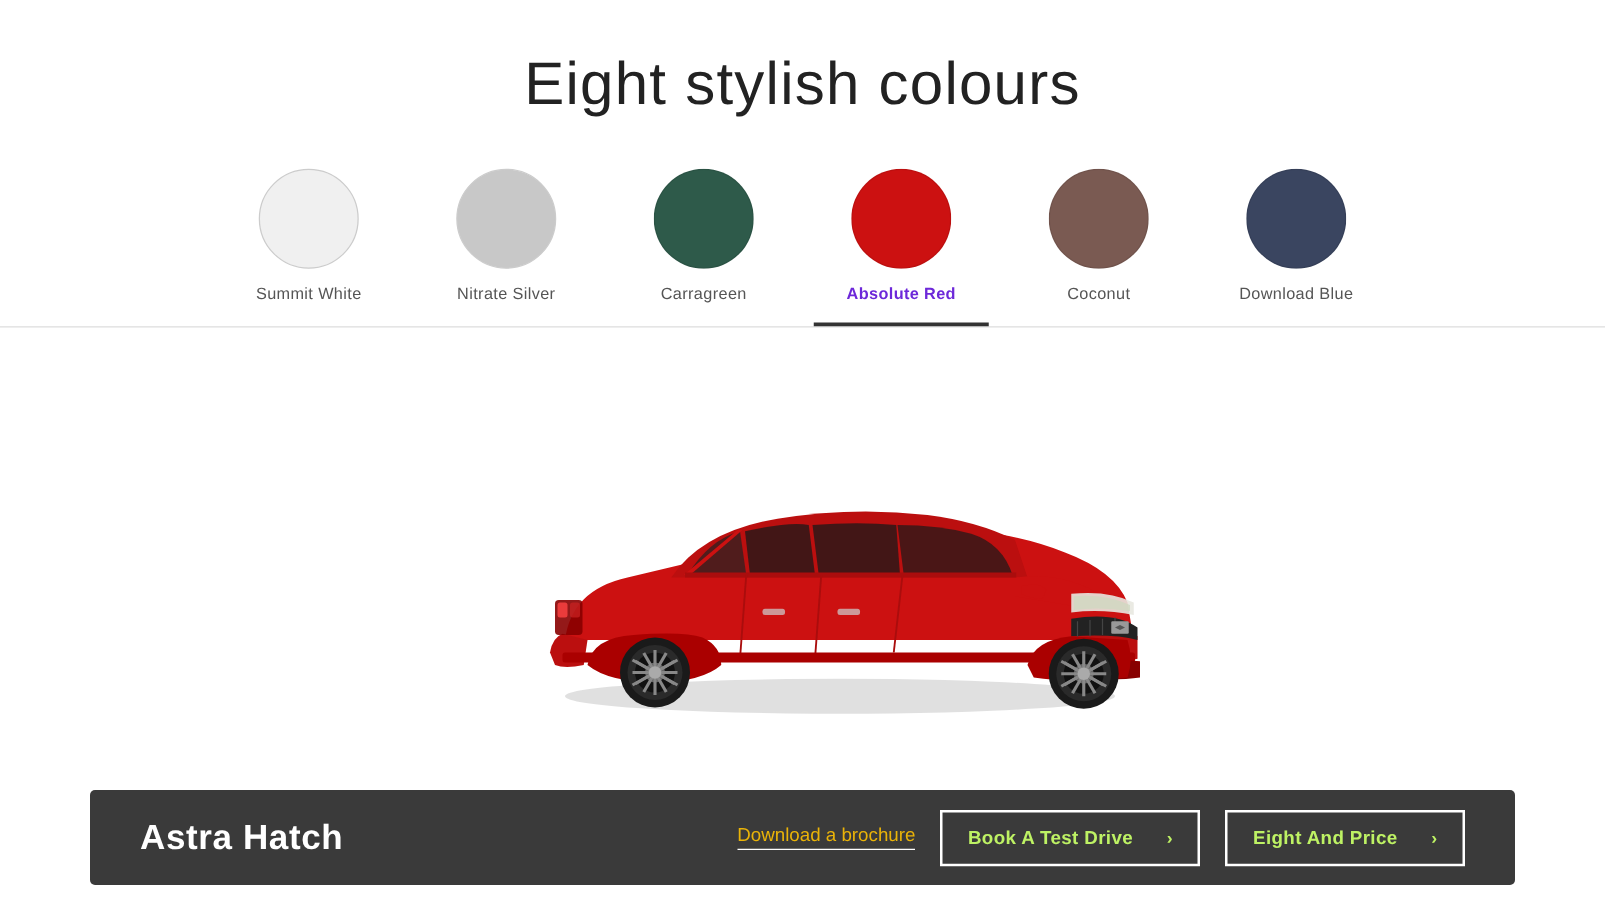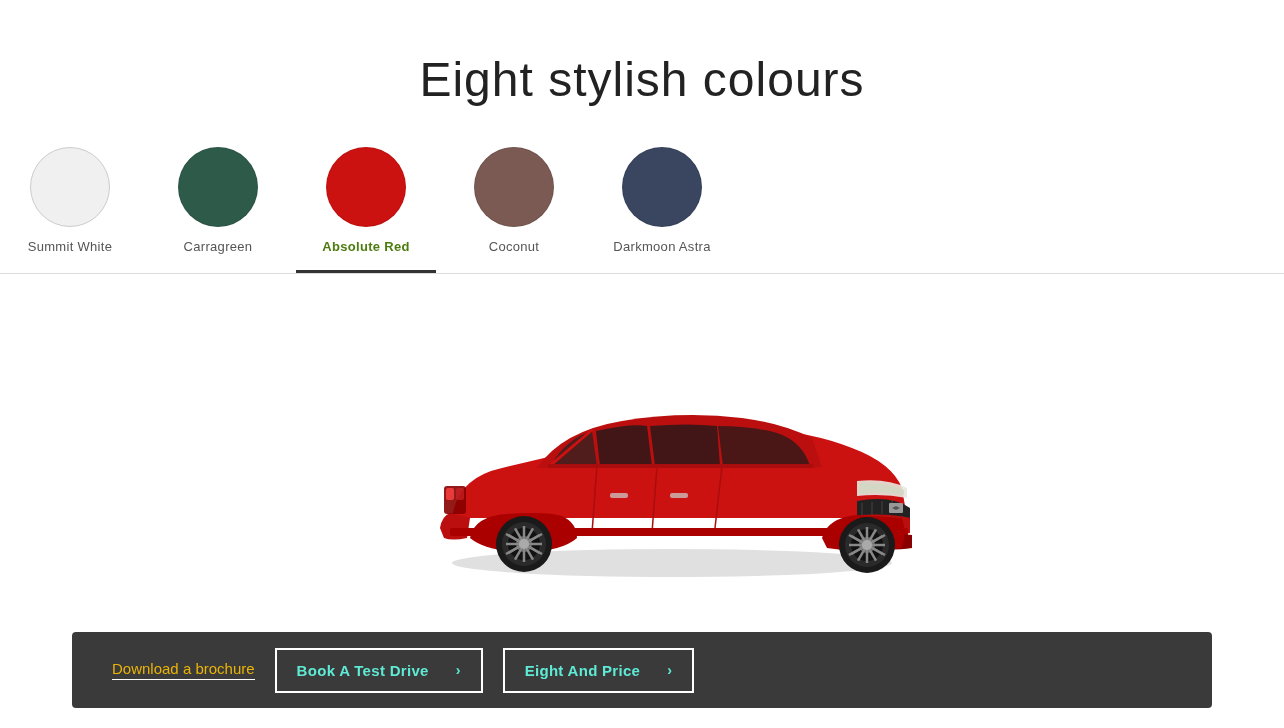--- a/index.html
+++ b/index.html
@@ -16,42 +16,43 @@
       width: 1284px;
       min-height: 728px;
       background: #fff;
       display: flex;
       flex-direction: column;
       align-items: center;
     }
 
     
     .title-section {
-      padding: 52px 0 30px;
+      padding: 40px 0 30px;
       text-align: center;
     }
 
     .main-title {
       font-size: 48px;
       font-weight: 300;
       color: #222;
       letter-spacing: 1px;
     }
 
     
     .colors-section {
       width: 100%;
       border-bottom: 1px solid #ddd;
       padding-bottom: 0;
     }
 
     .colors-row {
       display: flex;
+      justify-content: center;
       align-items: flex-start;
-      gap: 8px;
+      gap: 18px;
       padding: 10px 0 0;
     }
 
     .color-item {
       display: flex;
       flex-direction: column;
       align-items: center;
       width: 140px;
       padding-bottom: 16px;
       cursor: pointer;
@@ -72,21 +73,21 @@
 
     .color-label {
       font-size: 13px;
       color: #555;
       text-align: center;
       letter-spacing: 0.3px;
     }
 
     .color-item.active .color-label {
       font-weight: bold;
-      color: #4d7c0f;
+      color: #6d28d9;
     }
 
     
     .car-section {
       flex: 1;
       display: flex;
       justify-content: center;
       align-items: center;
       padding: 20px 0;
       width: 100%;
@@ -140,21 +141,21 @@
       white-space: nowrap;
     }
 
     .footer-btn {
       display: flex;
       align-items: center;
       justify-content: space-between;
       padding: 12px 20px;
       border: 2px solid #fff;
       background: transparent;
-      color: #5eead4;
+      color: #bef264;
       font-size: 15px;
       font-weight: bold;
       cursor: pointer;
       white-space: nowrap;
       letter-spacing: 0.3px;
       min-width: 180px;
       gap: 17px;
     }
 
     .footer-btn .chevron {
@@ -171,34 +172,38 @@
     <h1 class="main-title">Eight stylish colours</h1>
   </div>
 
   <div class="colors-section">
     <div class="colors-row" id="colors-row">
     <div class="color-item">
           <div class="color-swatch" style="background-color: rgb(240, 240, 240); border: 1px solid rgb(204, 204, 204);"></div>
           <span class="color-label">Summit White</span>
         </div>
         <div class="color-item">
+          <div class="color-swatch" style="background-color: rgb(200, 200, 200); border: 1px solid rgb(204, 204, 204);"></div>
+          <span class="color-label">Nitrate Silver</span>
+        </div>
+        <div class="color-item">
           <div class="color-swatch" style="background-color: rgb(46, 90, 74);"></div>
           <span class="color-label">Carragreen</span>
         </div>
         <div class="color-item active">
           <div class="color-swatch" style="background-color: rgb(204, 17, 17);"></div>
           <span class="color-label">Absolute Red</span>
         </div>
         <div class="color-item">
           <div class="color-swatch" style="background-color: rgb(122, 90, 82);"></div>
           <span class="color-label">Coconut</span>
         </div>
         <div class="color-item">
           <div class="color-swatch" style="background-color: rgb(58, 69, 96);"></div>
-          <span class="color-label">Darkmoon Astra</span>
+          <span class="color-label">Download Blue</span>
         </div>
       </div>
   </div>
 
   <div class="car-section">
     <div class="car-image-container">
       
       <svg class="car-svg" viewBox="0 0 560 260" xmlns="http://www.w3.org/2000/svg">
 
         <ellipse cx="310" cy="240" rx="220" ry="14" fill="rgba(0,0,0,0.12)"></ellipse>
@@ -293,20 +298,21 @@
 
         <path d="M455 152 Q470 148 475 155 L472 162 Q462 162 455 158 Z" fill="#cc1111"></path>
 
         <rect x="700" y="190" width="62" height="14" rx="1" fill="#222" opacity="0.85"></rect>
         <text x="731" y="200" font-size="8" fill="#ccc" font-family="Arial" text-anchor="middle" letter-spacing="2.5" font-weight="bold">ASTRA</text>
       </svg>
     </div>
   </div>
 
   <div class="footer-bar">
+    <span class="footer-title">Astra Hatch</span>
     <div class="footer-actions">
       <a class="brochure-link">Download a brochure</a>
       <button class="footer-btn">
         <span>Book A Test Drive</span>
         <span class="chevron">›</span>
       </button>
       <button class="footer-btn">
         <span>Eight And Price</span>
         <span class="chevron">›</span>
       </button>

